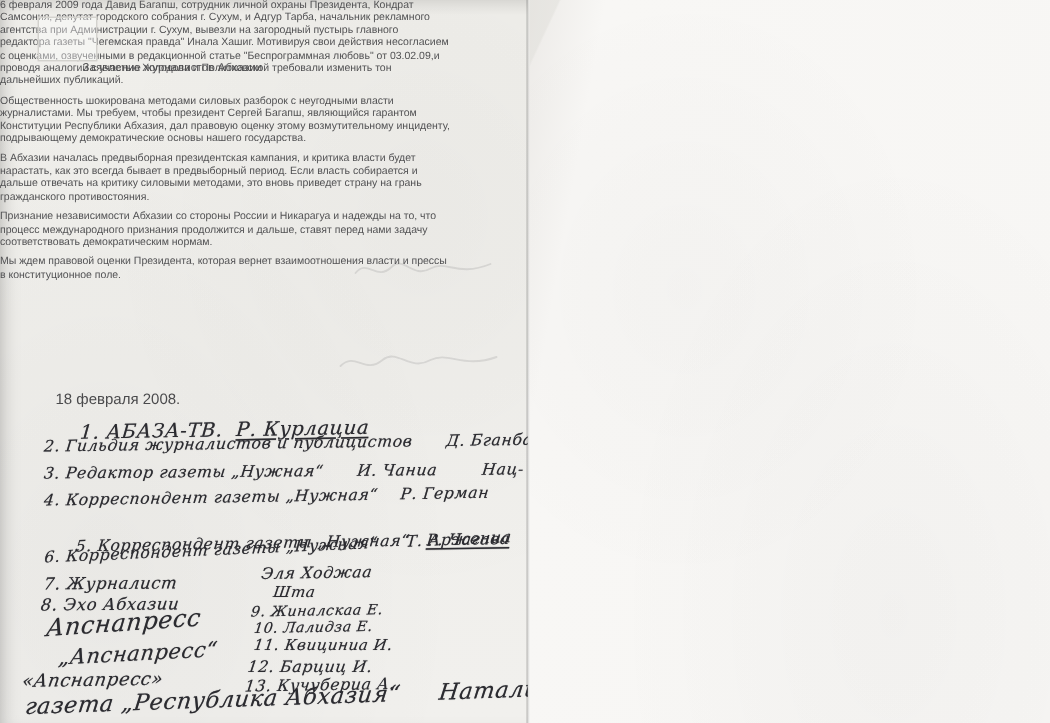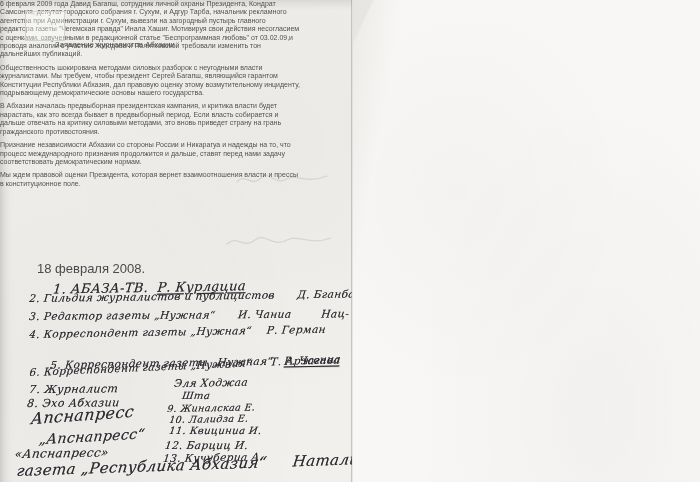--- a/index.html
+++ b/index.html
@@ -33,21 +33,21 @@
   .typed{
     position:absolute;color:#4d4d4f;
     font-family:"Liberation Sans",sans-serif;
   }
   #title-line{left:55px;top:40px;font-size:7.6px;letter-spacing:0.1px;}
   #paragraphs{left:37px;top:60px;width:301px;}
   #paragraphs p{
     margin:0 0 5px 0;font-size:7px;line-height:8.4px;color:#525254;
     text-align:left;letter-spacing:0px;
   }
-  #date-line{left:37px;top:261px;font-size:13px;color:#4a4a4c;}
+  #date-line{left:37px;top:261px;font-size:10px;color:#4a4a4c;}
   
   .hw{
     position:absolute;white-space:pre;
     font-family:"DejaVu Serif",serif;font-style:italic;
     color:#2b2b30;transform-origin:left top;letter-spacing:0.4px;
     text-shadow:0 0 0.5px rgba(43,43,48,0.6);
   }
   .sig-underline{text-decoration:underline;text-underline-offset:2px;}
   .scribble{position:absolute;transform-origin:left top;}
   .scribble path{fill:none;stroke:#2b2b30;stroke-width:1.25;stroke-linecap:round;opacity:0.88;}

